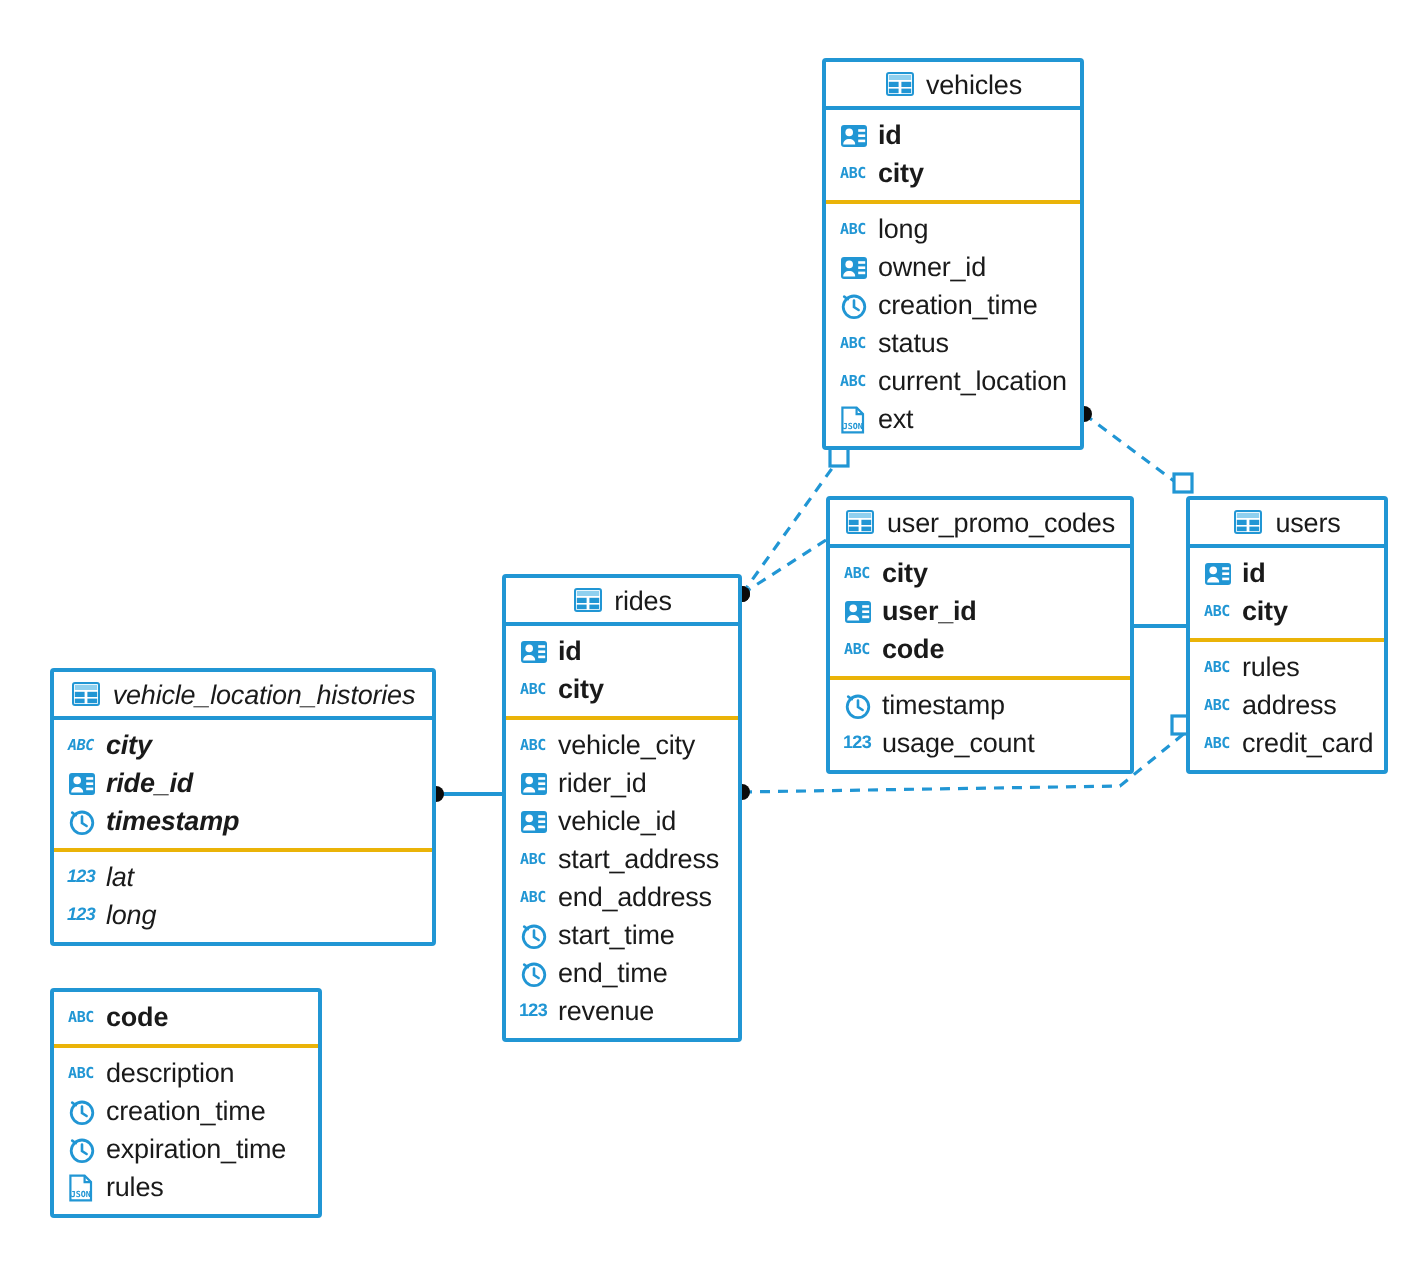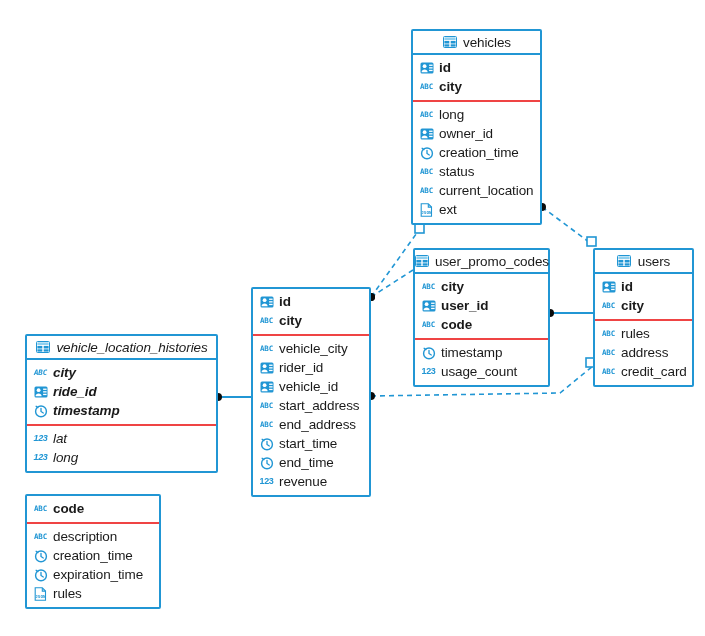--- a/index.html
+++ b/index.html
@@ -44,21 +44,21 @@
   .entity-title {
     font-size: 13.5px;
     color: #1a1a1a;
     white-space: nowrap;
     letter-spacing: -0.1px;
   }
   .field-group {
     padding: 3px 0 4px 0;
   }
   .field-group.pk {
-    border-bottom: 2px solid #ef4444;
+    border-bottom: 2px solid #eab308;
   }
   .field {
     display: flex;
     align-items: center;
     gap: 5px;
     height: 19px;
     padding: 0 6px;
     white-space: nowrap;
   }
   .field-label {
@@ -213,21 +213,21 @@
               <svg width="13" height="14" viewBox="0 0 13 14">
                 <path d="M1.2 0.8h7.1l3.2 3.2v9.2H1.2z" fill="#ffffff" stroke="#2196d4" stroke-width="1.1"></path>
                 <path d="M8.3 0.9v3.2h3.1" fill="none" stroke="#2196d4" stroke-width="1.1"></path>
                 <text x="6.4" y="11.4" font-size="4.2" font-family="DejaVu Sans Mono, monospace" font-weight="bold" fill="#2196d4" text-anchor="middle">JSON</text>
               </svg>
             </span>
             <span class="field-label">ext</span>
           </div>
         </div>
       </div>
-      <div class="entity" style="left: 413px; top: 248px; width: 137px;">
+      <div class="entity" style="left: 413px; top: 248px; width: 154px;">
         <div class="entity-header">
           <span class="icon">
             <svg width="14" height="12" viewBox="0 0 14 12">
               <rect x="0.5" y="0.5" width="13" height="11" rx="1" fill="#ffffff" stroke="#2196d4" stroke-width="1"></rect>
               <rect x="1.4" y="1.4" width="11.2" height="2.6" fill="#8fd0ef"></rect>
               <rect x="1.4" y="4.9" width="4.9" height="2.6" fill="#2196d4"></rect>
               <rect x="7.7" y="4.9" width="4.9" height="2.6" fill="#2196d4"></rect>
               <rect x="1.4" y="8.3" width="4.9" height="2.3" fill="#2196d4"></rect>
               <rect x="7.7" y="8.3" width="4.9" height="2.3" fill="#2196d4"></rect>
             </svg>
@@ -330,20 +330,33 @@
           </div>
           <div class="field">
             <span class="icon">
               <span class="icon-abc">ABC</span>
             </span>
             <span class="field-label">credit_card</span>
           </div>
         </div>
       </div>
       <div class="entity" style="left: 251px; top: 287px; width: 120px;">
+        <div class="entity-header">
+          <span class="icon">
+            <svg width="14" height="12" viewBox="0 0 14 12">
+              <rect x="0.5" y="0.5" width="13" height="11" rx="1" fill="#ffffff" stroke="#2196d4" stroke-width="1"></rect>
+              <rect x="1.4" y="1.4" width="11.2" height="2.6" fill="#8fd0ef"></rect>
+              <rect x="1.4" y="4.9" width="4.9" height="2.6" fill="#2196d4"></rect>
+              <rect x="7.7" y="4.9" width="4.9" height="2.6" fill="#2196d4"></rect>
+              <rect x="1.4" y="8.3" width="4.9" height="2.3" fill="#2196d4"></rect>
+              <rect x="7.7" y="8.3" width="4.9" height="2.3" fill="#2196d4"></rect>
+            </svg>
+          </span>
+          <span class="entity-title">rides</span>
+        </div>
         <div class="field-group pk">
           <div class="field key">
             <span class="icon">
               <svg width="14" height="12" viewBox="0 0 14 12">
                 <rect x="0.5" y="0.5" width="13" height="11" rx="1.5" fill="#2196d4"></rect>
                 <circle cx="4.6" cy="4.2" r="1.9" fill="#ffffff"></circle>
                 <path d="M1.6 10.2c0-1.7 1.35-2.7 3-2.7s3 1 3 2.7z" fill="#ffffff"></path>
                 <rect x="9.1" y="2.6" width="3.5" height="1.3" fill="#ffffff"></rect>
                 <rect x="9.1" y="5.2" width="3.5" height="1.3" fill="#ffffff"></rect>
                 <rect x="9.1" y="7.8" width="3.5" height="1.3" fill="#ffffff"></rect>

